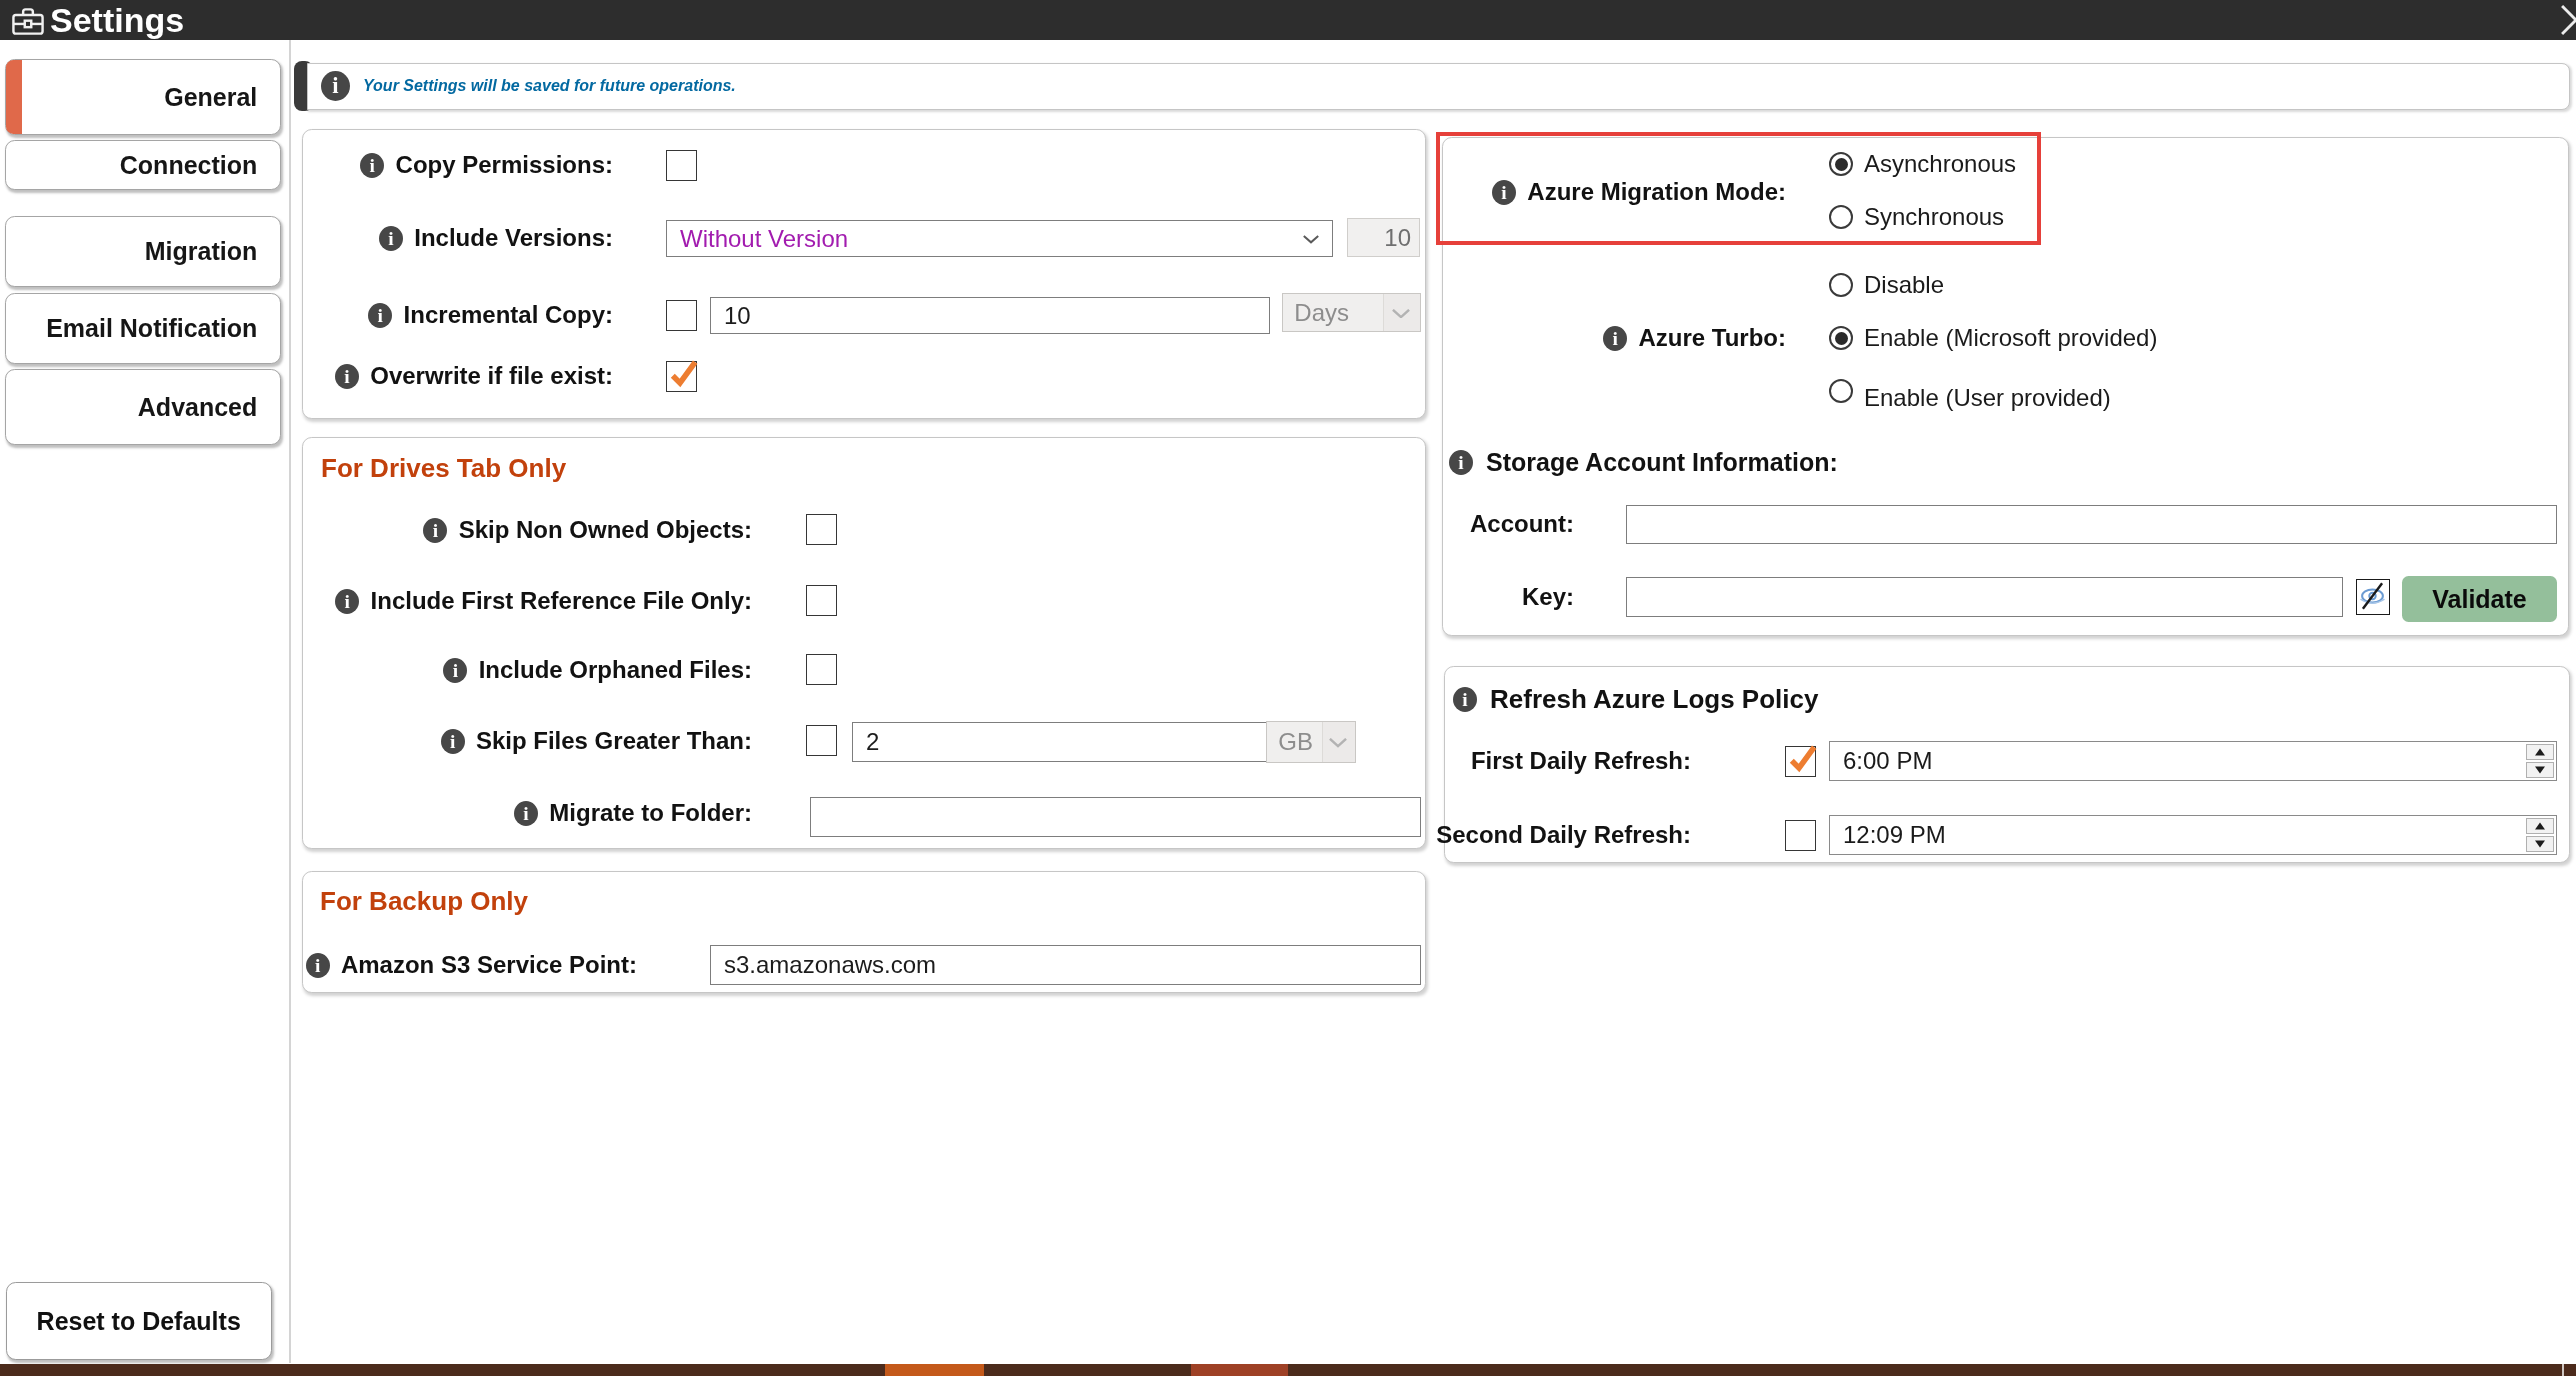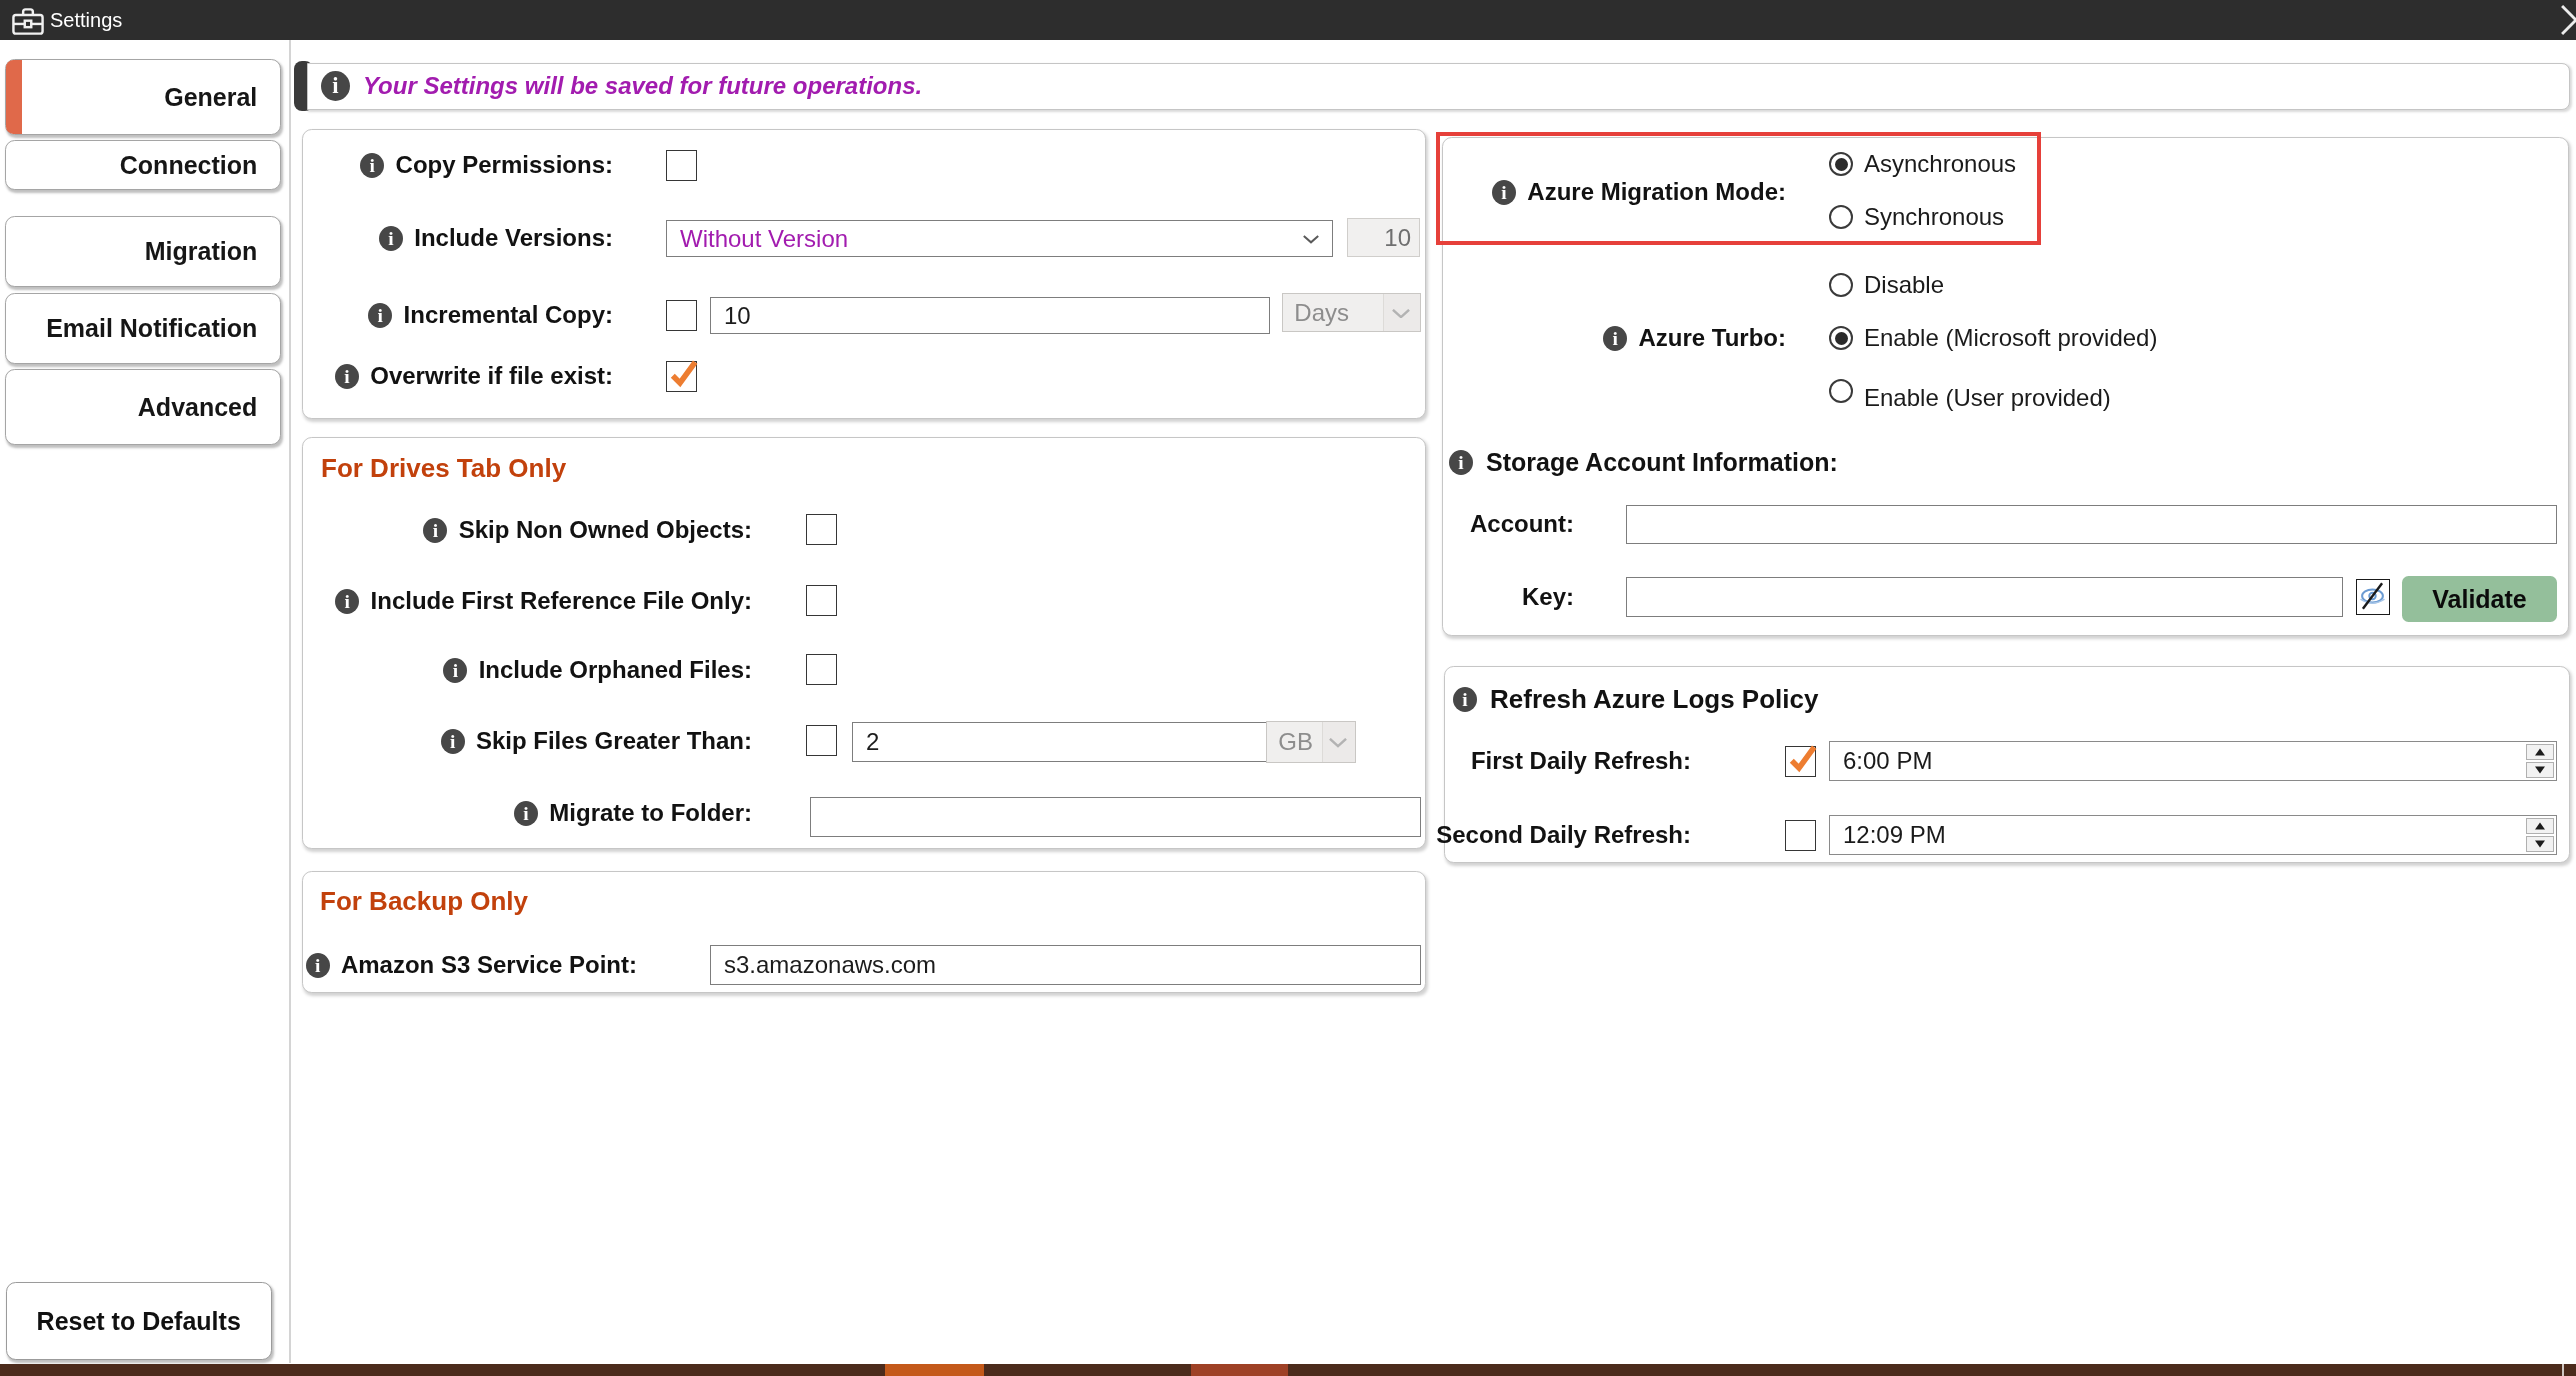--- a/index.html
+++ b/index.html
@@ -1,31 +1,31 @@
 <!DOCTYPE html>
 <html style="font-size:13px"><head>
 <meta charset="utf-8">
 <style>
   html,body{margin:0;padding:0;}
   body{width:2576px;height:1377px;overflow:hidden;background:#fff;font-family:"Liberation Sans",sans-serif;}
   #app{position:absolute;inset:0;width:2576px;height:1377px;}
   .abs{position:absolute;box-sizing:border-box;}
   
   .titlebar{left:0;top:0;width:2576px;height:40px;background:#2d2d2d;}
-  .title-text{left:50px;top:0;height:40px;line-height:40px;color:#fff;font-size:20px;font-weight:normal;}
+  .title-text{left:50px;top:0;height:40px;line-height:40px;color:#fff;font-size:34px;font-weight:bold;}
   
   .tab{left:4.9px;width:276px;background:#fff;border:1.6px solid #a5a5a5;border-radius:9.7px;box-shadow:1.6px 2.4px 2.4px rgba(0,0,0,.25);}
   .tab .lbl{position:absolute;right:22.6px;top:0;bottom:0;display:flex;align-items:center;font-size:25px;font-weight:bold;color:#161616;}
   .accent{position:absolute;left:0px;top:0px;bottom:0px;width:16px;border-radius:7.3px 0 0 7.3px;}
   .divider{left:289px;top:40px;width:1.6px;height:1323px;background:#d4d4d4;}
   .reset-btn{left:5.7px;top:1282px;width:266px;height:78px;border:1.6px solid #9b9b9b;border-radius:9.7px;background:#fff;font-size:25px;font-weight:bold;color:#111;display:flex;align-items:center;justify-content:center;box-shadow:1.6px 2.4px 2.4px rgba(0,0,0,.25);}
   
   .banner-cap{left:294px;top:61px;width:19.4px;height:50px;background:#3a3a3a;border-radius:8px;}
   .banner{left:307px;top:63px;width:2263px;height:47px;background:#fff;border:1.6px solid #c5c5c5;border-radius:0 8px 8px 0;box-shadow:1.6px 1.6px 2.4px rgba(0,0,0,.15);}
-  .banner-text{position:absolute;left:55px;top:0;height:44px;line-height:44px;font-size:24px;font-weight:bold;font-style:italic;color:#a21caf;}
+  .banner-text{position:absolute;left:55px;top:0;height:44px;line-height:44px;font-size:16px;font-weight:bold;font-style:italic;color:#0369a1;}
   
   .gbox{background:#fff;border:1.6px solid #c6c6c6;border-radius:9.7px;box-shadow:1.6px 2.4px 3.2px rgba(0,0,0,.18);}
   .ghead{font-size:26px;font-weight:bold;color:#c2410c;}
   
   .lblk{display:flex;align-items:center;justify-content:flex-end;gap:11.3px;height:32px;}
   .lblk .t{font-size:24px;font-weight:bold;color:#121212;white-space:nowrap;}
   .info{display:inline-flex;flex:none;width:24px;height:25px;border-radius:50%;background:#474747;color:#fff;align-items:center;justify-content:center;font:bold 19.4px/25px "Liberation Serif",serif;}
   .info-lg{width:29px;height:30px;font:bold 22.6px/30px "Liberation Serif",serif;}
   
   .cb{background:#fff;border:1.6px solid #363636;width:31px;height:31px;}

